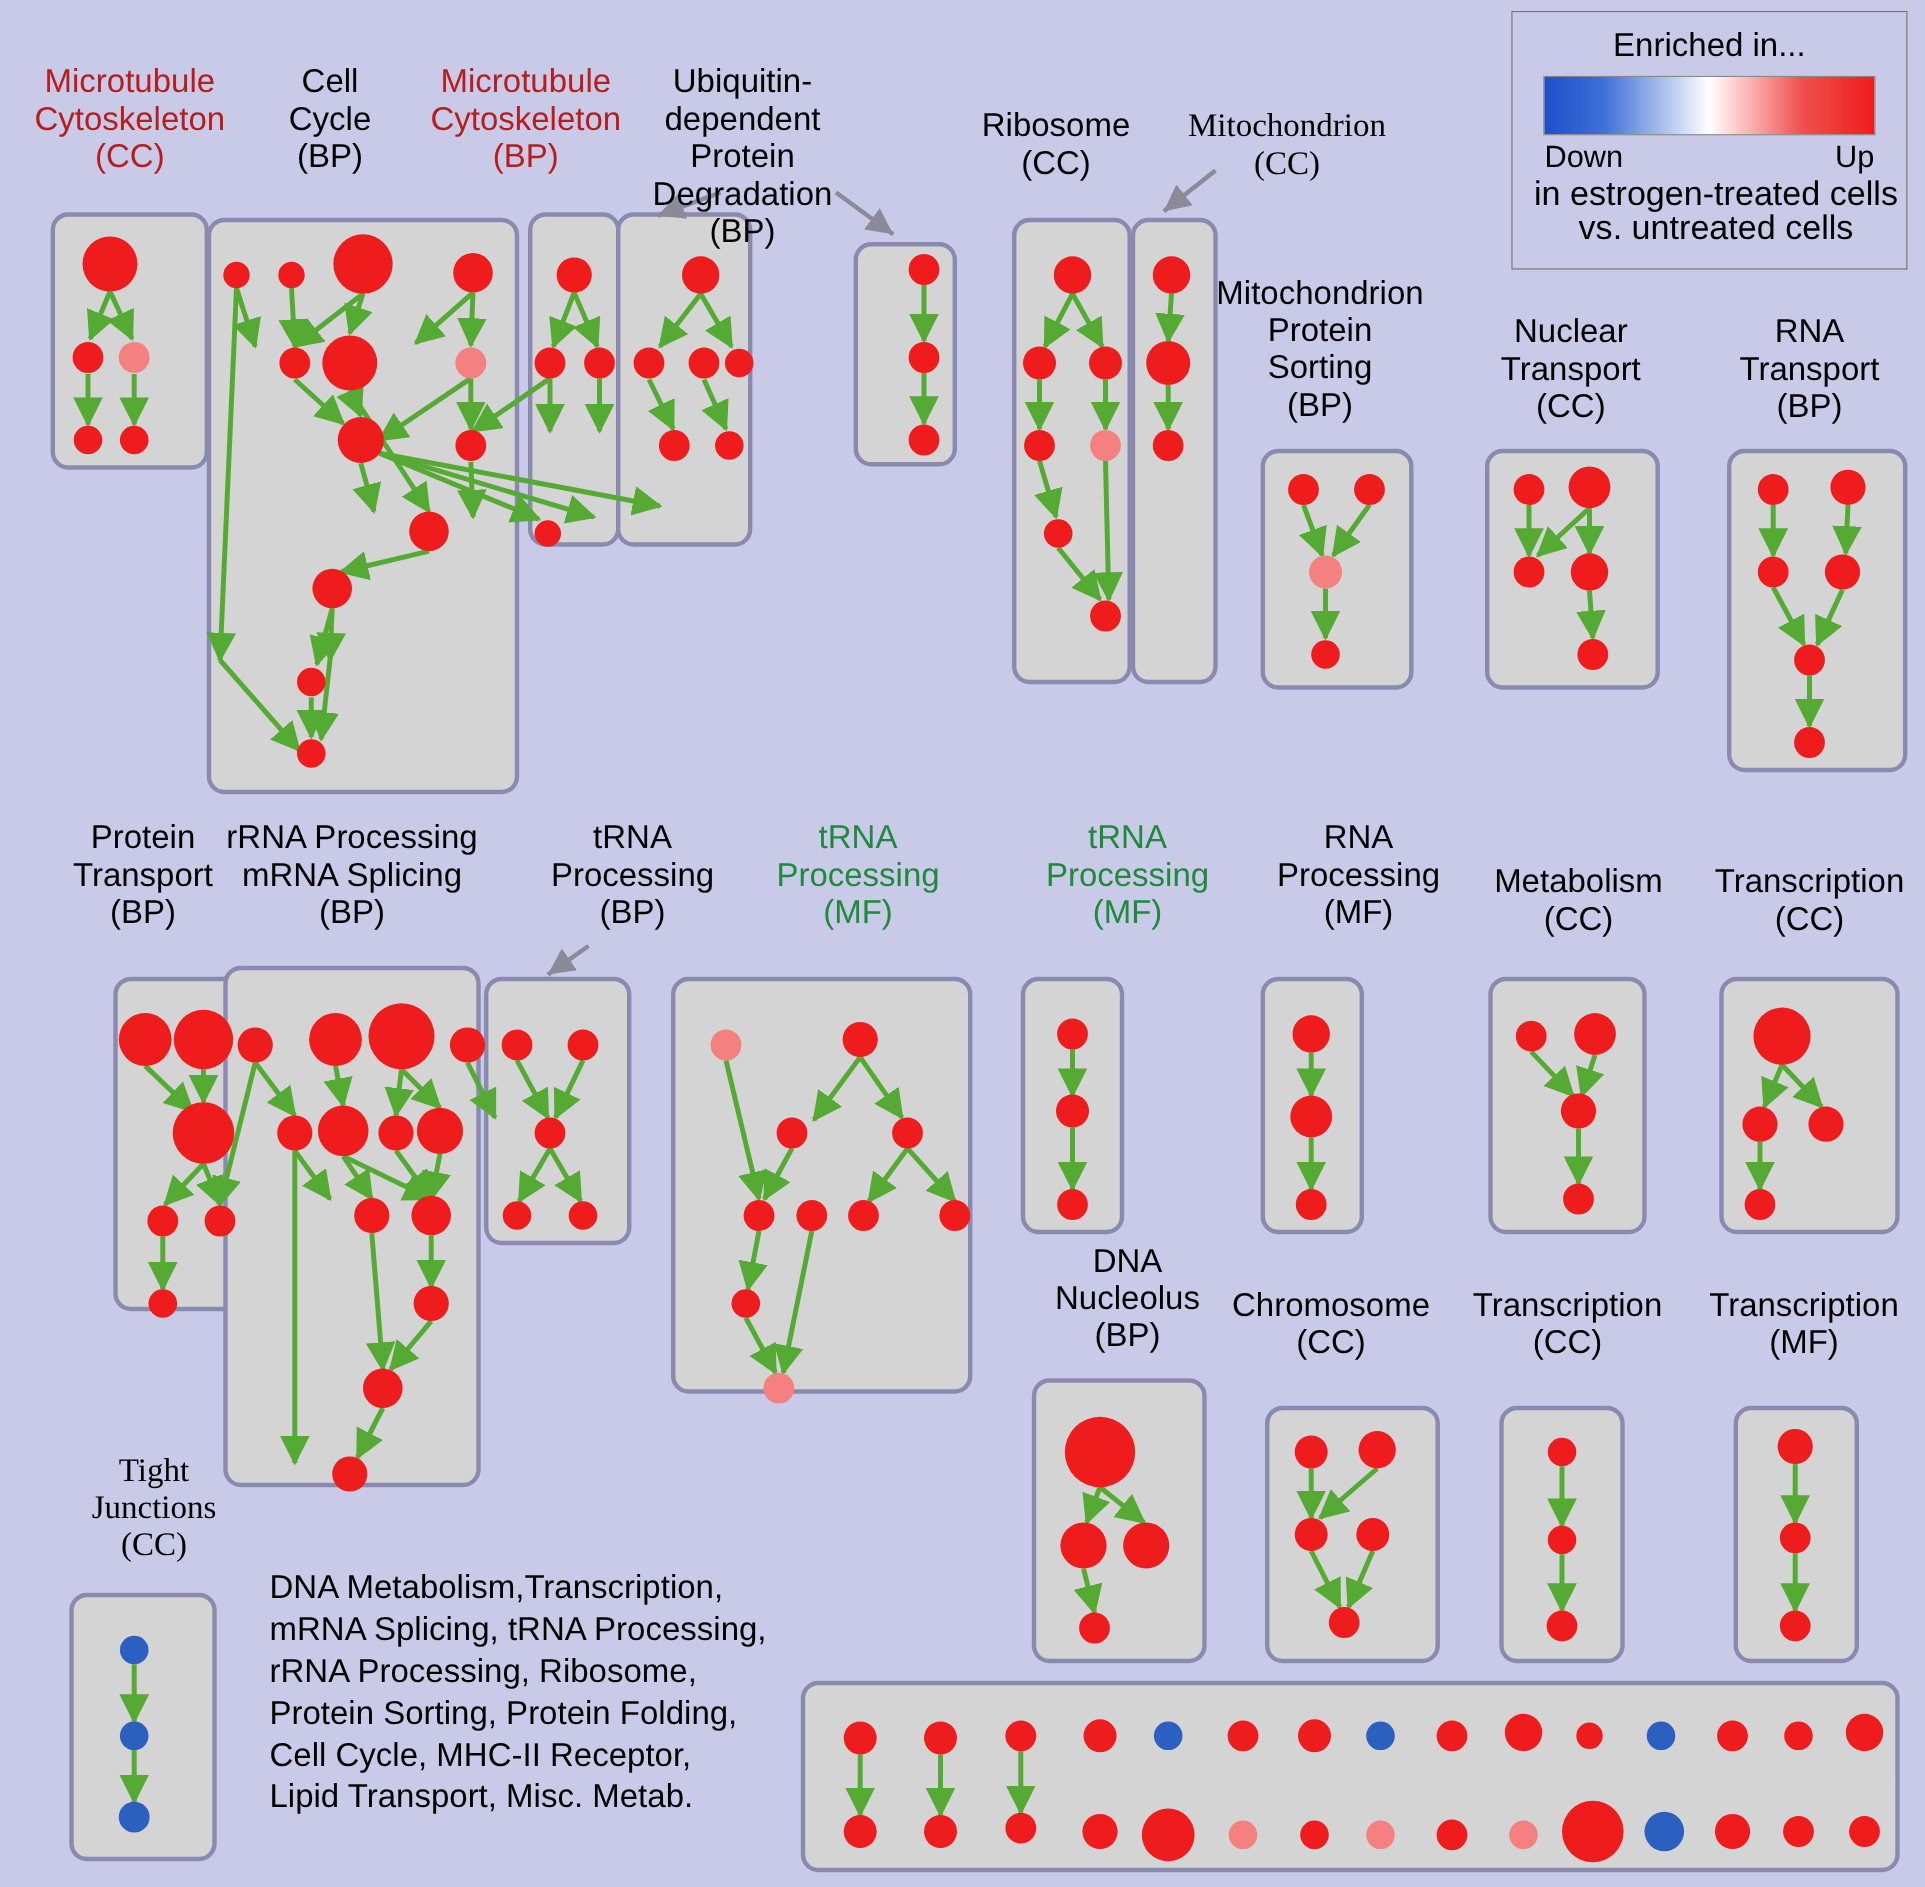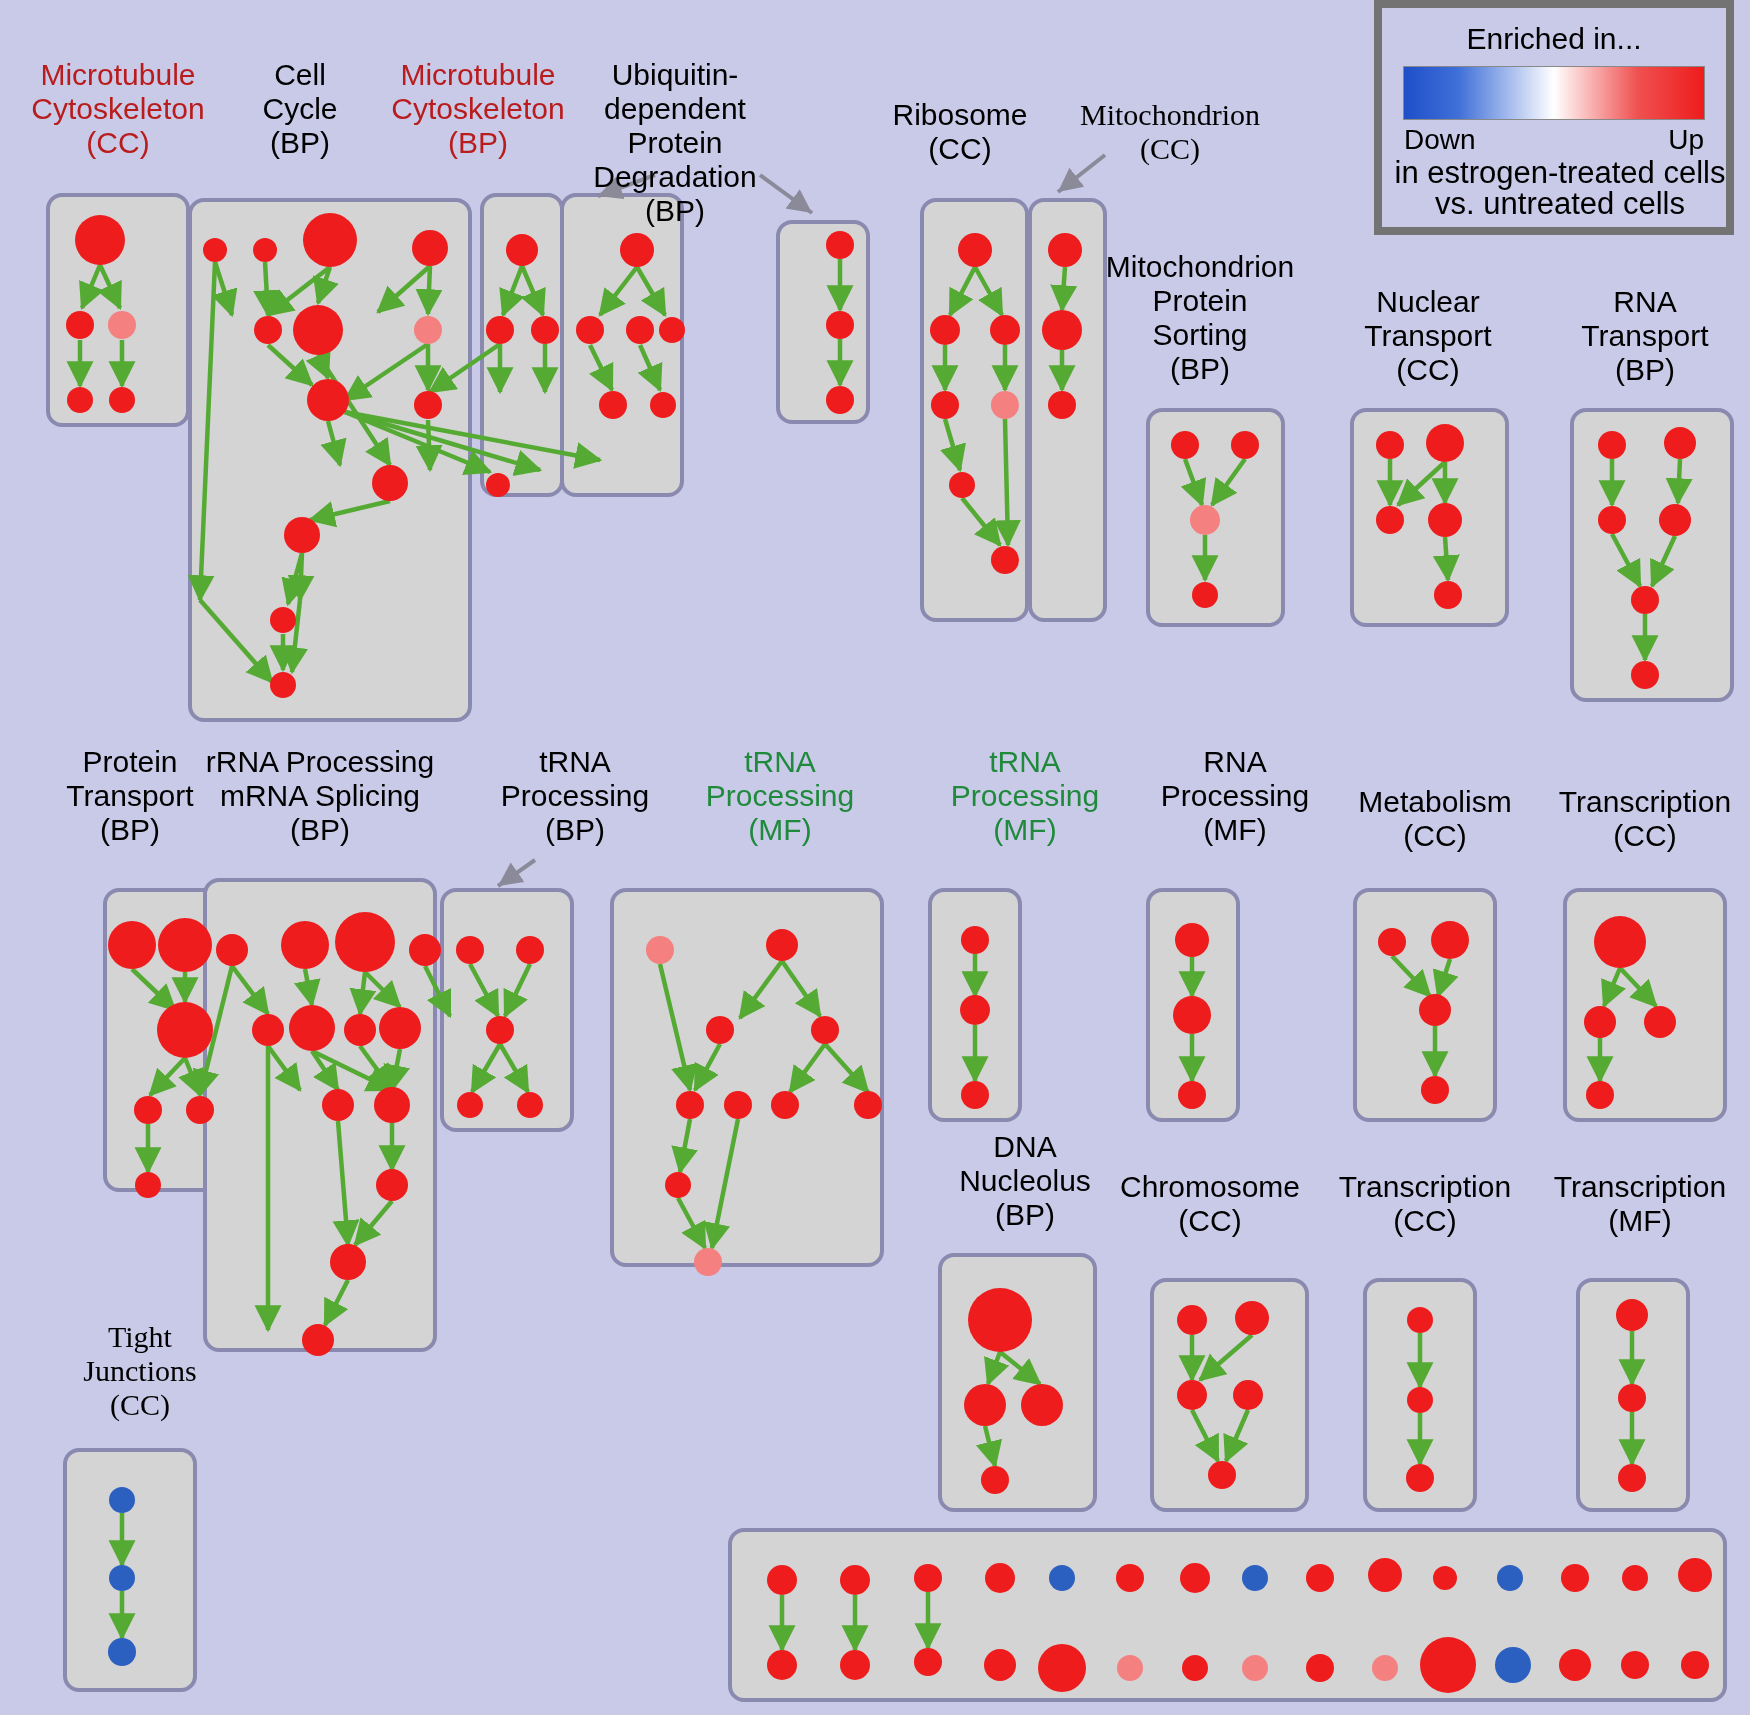--- a/index.html
+++ b/index.html
@@ -17,24 +17,24 @@
     color:#000;
     font-size:30px;
     line-height:34px;
     text-align:center;
     white-space:pre;
   }
   .label.blue{color:#b91c1c;}
   .label.green{color:#1f8a3b;}
   .legend{
     position:absolute;
-    right:16px;top:0;
+    right:16px;top:10px;
     width:360px;height:235px;
     background:#c9c9e8;
-    border:8px solid #737373;
+    border:1px solid #737373;
     box-sizing:border-box;
     text-align:center;
   }
   .legend .ttl{font-size:30px;margin-top:14px;color:#000;}
   .legend .bar{
     width:300px;height:52px;margin:10px auto 4px auto;
     background:linear-gradient(to right,#1f4fc8 0%, #3f6fd8 18%, #ffffff 50%, #f05050 78%, #ee1c1c 100%);
     border:1px solid #888;
   }
   .legend .ends{display:flex;justify-content:space-between;width:300px;margin:0 auto;font-size:28px;}
@@ -429,20 +429,26 @@
 (CC)</div>
       <div class="label" style="left: 1320px; top: 1170px; width: 210px;">Transcription
 (CC)</div>
       <div class="label" style="left: 1535px; top: 1170px; width: 210px;">Transcription
 (MF)</div>
       <div class="label" style="left: 55px; top: 1320px; width: 170px; font-family: Liberation Serif, serif;">Tight
 Junctions
 (CC)</div>
     </div>
 
+  <div class="blocktext" id="footnote" style="left:245px;top:1425px;">DNA Metabolism,Transcription,
+mRNA Splicing, tRNA Processing,
+rRNA Processing, Ribosome,
+Protein Sorting, Protein Folding,
+Cell Cycle, MHC-II Receptor,
+Lipid Transport, Misc. Metab.</div>
 
   <div class="legend">
     <div class="ttl">Enriched in...</div>
     <div class="bar"></div>
     <div class="ends">
       <span>Down</span>
       <span>Up</span>
     </div>
     <div class="sub">in estrogen-treated cells</div>
     <div class="sub">vs. untreated cells</div>

